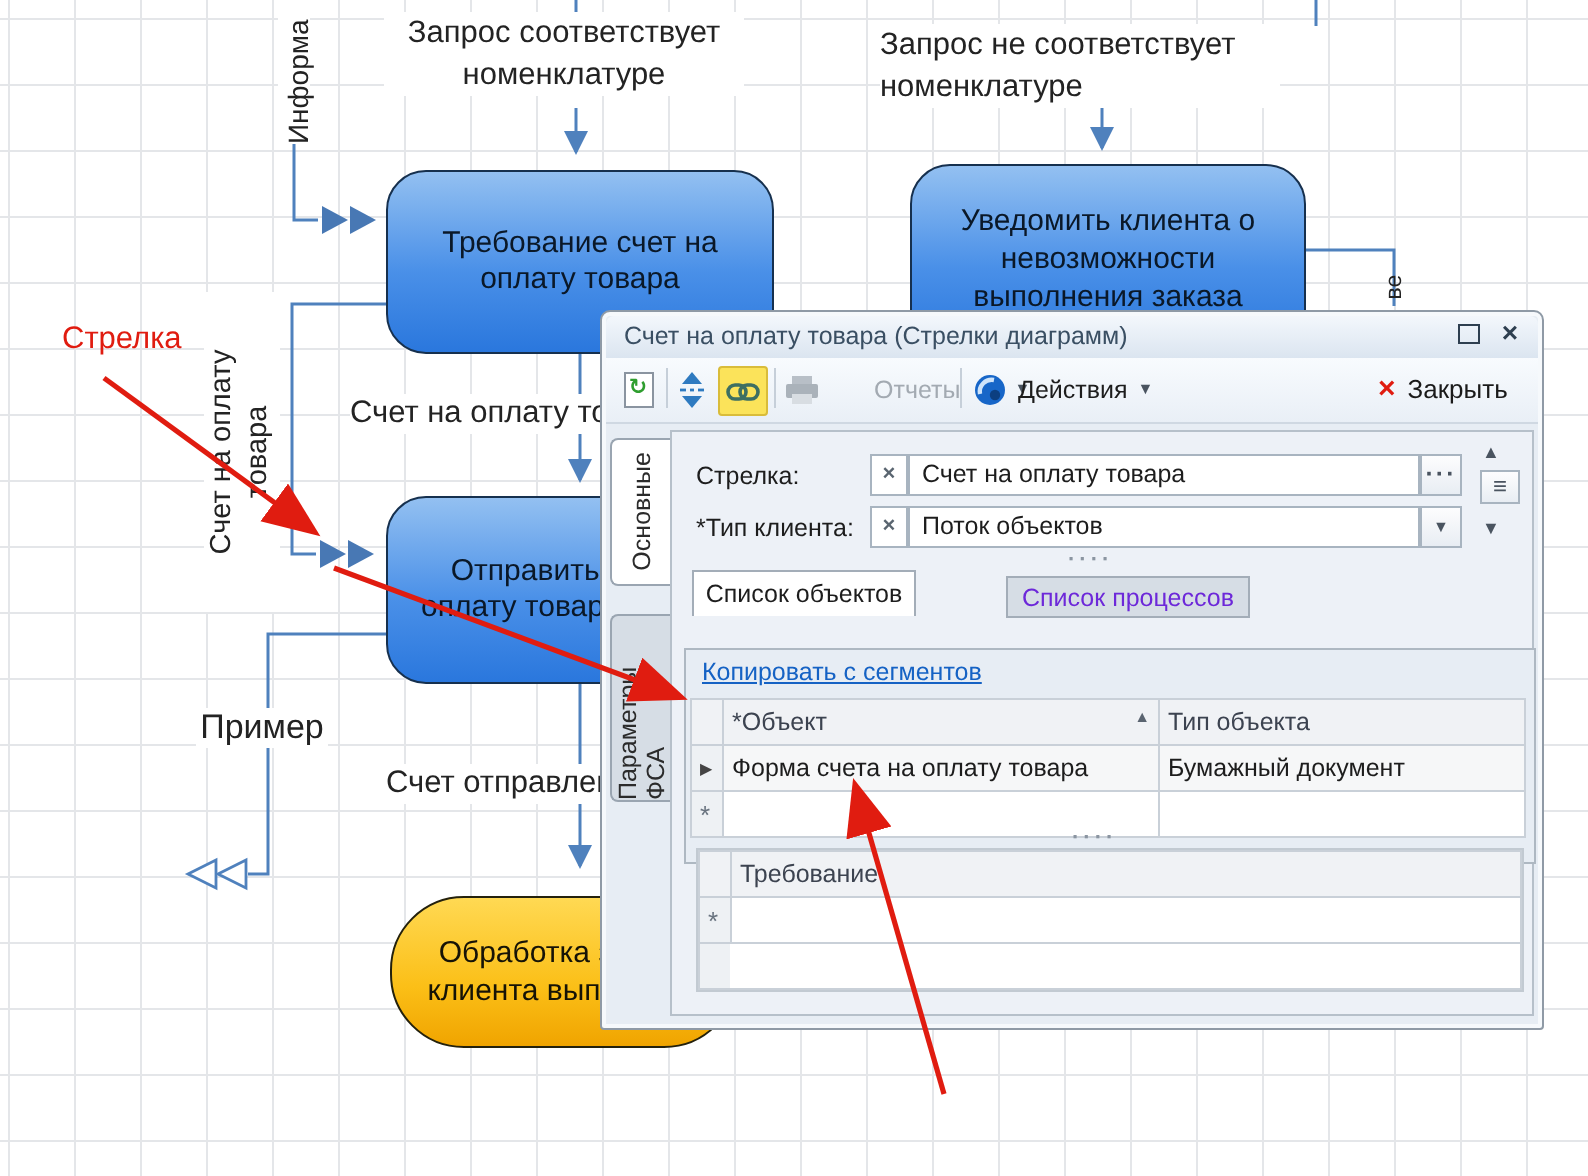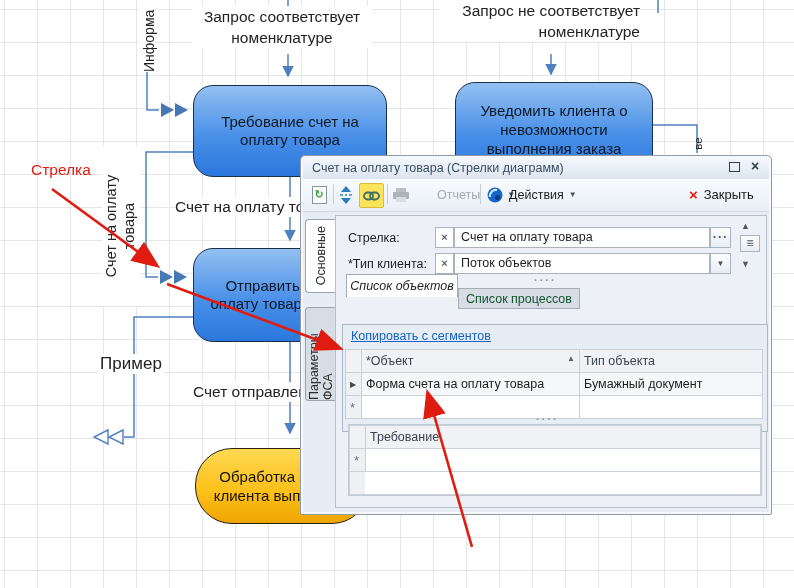--- a/index.html
+++ b/index.html
@@ -44,21 +44,21 @@
   .fldlbl{position:absolute;color:#1d1d1d;}
   .clrbtn{position:absolute;width:19px;height:21px;background:#fff;border:1px solid #a8b4c0;
     text-align:center;line-height:19px;color:#5a6570;font-weight:bold;font-size:11px;box-sizing:border-box;}
   .fld{position:absolute;height:21px;background:#fff;border:1px solid #a8b4c0;box-sizing:border-box;
     line-height:19px;padding-left:6px;overflow:hidden;}
   .sqbtn{position:absolute;width:21px;height:21px;background:linear-gradient(#fdfdfe,#e8edf3);
     border:1px solid #a8b4c0;box-sizing:border-box;text-align:center;line-height:18px;color:#4a5460;}
   .dots{position:absolute;color:#8b95a1;letter-spacing:2px;font-weight:bold;}
   .ltab{position:absolute;box-sizing:border-box;text-align:center;border:1px solid #a3adb8;}
   .ltab.active{background:#fff;border-bottom:none;z-index:2;}
-  .ltab.inactive{background:#d6dde5;color:#14532d;}
+  .ltab.inactive{background:#d6dde5;color:#6d28d9;margin-left:45px;}
   .tabpanel{position:absolute;background:#e7edf4;border:1px solid #aeb8c2;margin-top:16px;}
   .linktxt{color:#1562c4;text-decoration:underline;cursor:pointer;}
   table.grid{border-collapse:collapse;background:#fff;width:100%;table-layout:fixed;}
   table.grid td,table.grid th{border:1px solid #c9d0d8;font-weight:normal;text-align:left;
     padding:2px 4px;height:18px;font-size:12.5px;overflow:hidden;white-space:nowrap;}
   table.grid th{background:#f0f2f5;color:#3c4350;}
   .selcol{width:14px;background:#eef1f4;text-align:center;color:#444;}
   .minicol{position:absolute;text-align:center;color:#4a5460;}
 </style>
 </head>
@@ -109,21 +109,21 @@
   <div class="dbox pre" style="left:455px;top:82px;width:196px;height:92px;line-height:19px;"><span>Уведомить клиента о
 невозможности
 выполнения заказа</span></div>
   <div class="dbox pre" style="left:193px;top:248px;width:192px;height:92px;"><span>Отправить счет на
 оплату товара клиенту</span></div>
   <div class="ybox pre" style="left:195px;top:448px;width:172px;height:74px;"><span>Обработка заказа
 клиента выполнена</span></div>
 
   <div class="dlabel pre" style="left:192px;top:6px;width:180px;text-align:center;line-height:21px;">Запрос соответствует
 номенклатуре</div>
-  <div class="dlabel pre" style="left:440px;top:0;width:200px;text-align:right;line-height:21px;">Запрос не соответствует
+  <div class="dlabel pre" style="left:440px;top:12px;width:200px;text-align:left;line-height:21px;">Запрос не соответствует
 номенклатуре</div>
   <div class="dlabel" style="left:175px;top:197px;white-space:nowrap;">Счет на оплату товара</div>
   <div class="dlabel" style="left:193px;top:382px;white-space:nowrap;">Счет отправлен</div>
   <div class="dlabel" style="left:98px;top:354px;width:66px;text-align:center;font-size:17px;">Пример</div>
   <div class="dlabel vrot pre" style="left:41px;top:207px;width:160px;height:38px;font-size:14.5px;line-height:18px;">Счет на оплату
 товара</div>
   <div class="dlabel vrot" style="left:111px;top:28px;width:72px;height:16px;font-size:14px;text-align:left;">Информа</div>
   <div class="dlabel vrot" style="left:681px;top:137px;width:26px;height:13px;font-size:11.5px;background:transparent;">ве</div>
 
   <div class="dlg">
@@ -199,21 +199,21 @@
       <div class="clrbtn" style="left:99px;top:37px;"><span>×</span></div>
       <div class="fld" style="left:118px;top:37px;width:256px;">Поток объектов</div>
       <div class="sqbtn" style="left:374px;top:37px;font-size:8px;line-height:19px;"><span>▼</span></div>
 
       <div class="minicol" style="left:405px;top:5px;font-size:9px;"><span>▲</span></div>
       <div class="minicol sqbtn" style="left:404px;top:19px;width:20px;height:17px;line-height:15px;font-size:12px;"><span>≡</span></div>
       <div class="minicol" style="left:405px;top:43px;font-size:9px;"><span>▼</span></div>
 
       <div class="dots" style="left:198px;top:58px;font-size:11px;"><span>····</span></div>
 
-      <div class="ltab active" style="left:10px;top:58px;width:112px;height:23px;line-height:22px;font-style:italic;"><span>Список объектов</span></div>
+      <div class="ltab active" style="left:10px;top:69px;width:112px;height:23px;line-height:22px;"><span>Список объектов</span></div>
       <div class="ltab inactive" style="left:122px;top:72px;width:122px;height:21px;line-height:20px;"><span>Список процессов</span></div>
 
       <div class="tabpanel" style="left:6px;top:92px;width:424px;height:106px;">
         <div style="position:absolute;left:8px;top:4px;"><span class="linktxt">Копировать с сегментов</span></div>
         <div style="position:absolute;left:2px;top:24px;width:418px;">
           <table class="grid">
             <colgroup>
                 <col style="width:16px">
                 <col style="width:218px">
                 <col>

